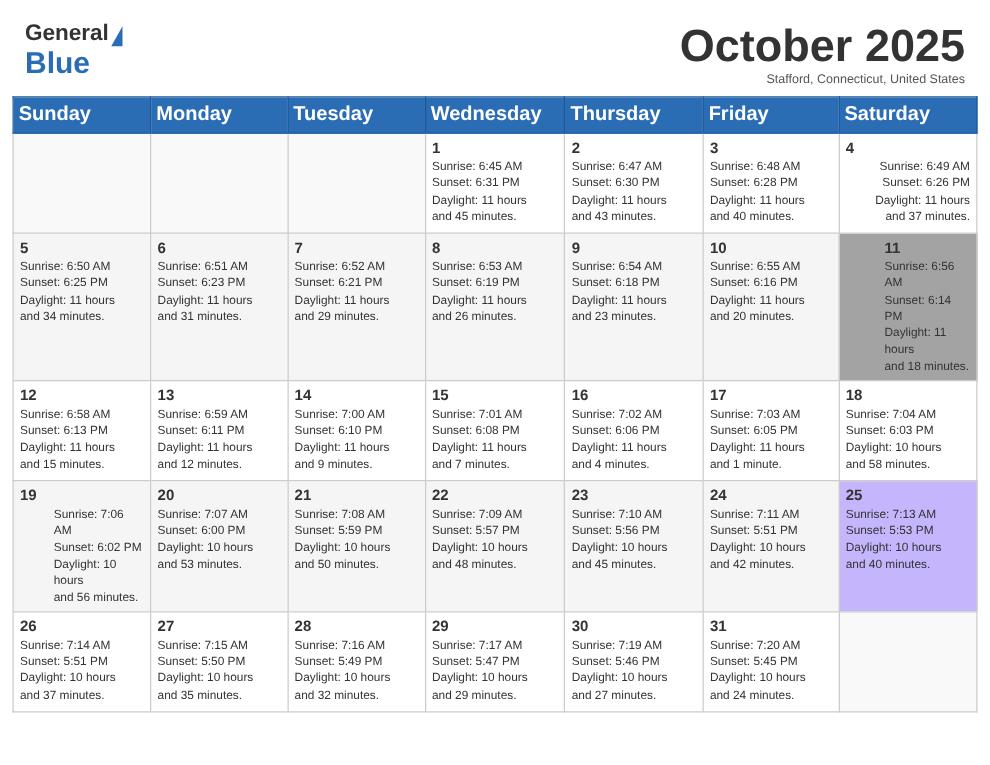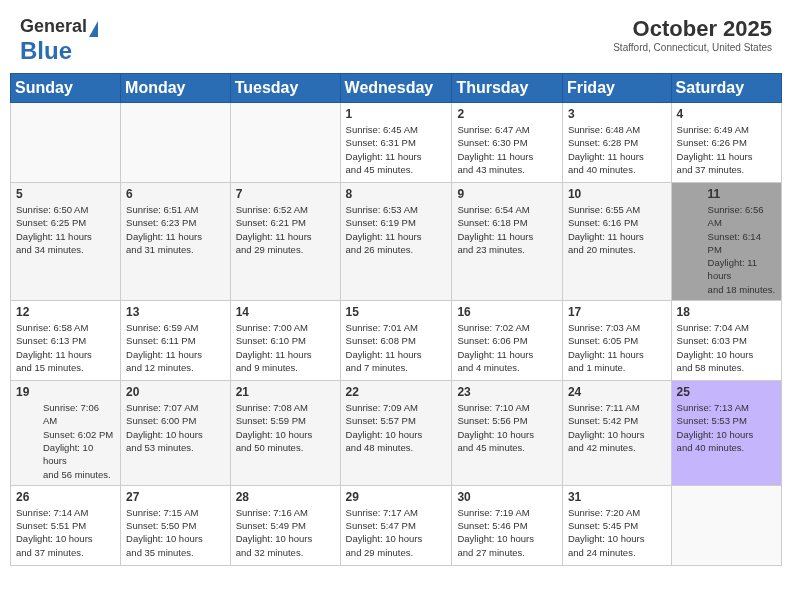--- a/index.html
+++ b/index.html
@@ -23,21 +23,21 @@
       align-items: flex-start;
     }
     .logo-line {
       display: flex;
       align-items: flex-end;
     }
     .title-area {
       text-align: right;
     }
     .month-title {
-      font-size: 22px;
+      font-size: 36px;
       font-weight: bold;
       color: #333;
     }
     .location-title {
       font-size: 10px;
       color: #555;
     }
     .calendar {
       width: 100%;
       border-collapse: collapse;
@@ -131,21 +131,21 @@
         </td>
         <td>
           <div class="day-number">3</div>
           <div class="day-info" style="white-space: pre-line;">Sunrise: 6:48 AM
 Sunset: 6:28 PM
 Daylight: 11 hours
 and 40 minutes.</div>
         </td>
         <td>
           <div class="day-number">4</div>
-          <div class="day-info" style="white-space: pre-line;">Sunrise: 6:49 AM
+          <div class="day-info" style="white-space: pre-line; text-align: right;">Sunrise: 6:49 AM
 Sunset: 6:26 PM
 Daylight: 11 hours
 and 37 minutes.</div>
         </td>
       </tr>
       <tr>
         <td style="background: rgb(245, 245, 245);">
           <div class="day-number">5</div>
           <div class="day-info" style="white-space: pre-line;">Sunrise: 6:50 AM
 Sunset: 6:25 PM
@@ -278,21 +278,21 @@
         <td style="background: rgb(245, 245, 245);">
           <div class="day-number">23</div>
           <div class="day-info" style="white-space: pre-line;">Sunrise: 7:10 AM
 Sunset: 5:56 PM
 Daylight: 10 hours
 and 45 minutes.</div>
         </td>
         <td style="background: rgb(245, 245, 245);">
           <div class="day-number">24</div>
           <div class="day-info" style="white-space: pre-line;">Sunrise: 7:11 AM
-Sunset: 5:42 PM
+Sunset: 5:51 PM
 Daylight: 10 hours
 and 42 minutes.</div>
         </td>
         <td style="background: #c4b5fd; margin-top: 30px;">
           <div class="day-number">25</div>
           <div class="day-info" style="white-space: pre-line;">Sunrise: 7:13 AM
 Sunset: 5:53 PM
 Daylight: 10 hours
 and 40 minutes.</div>
         </td>

